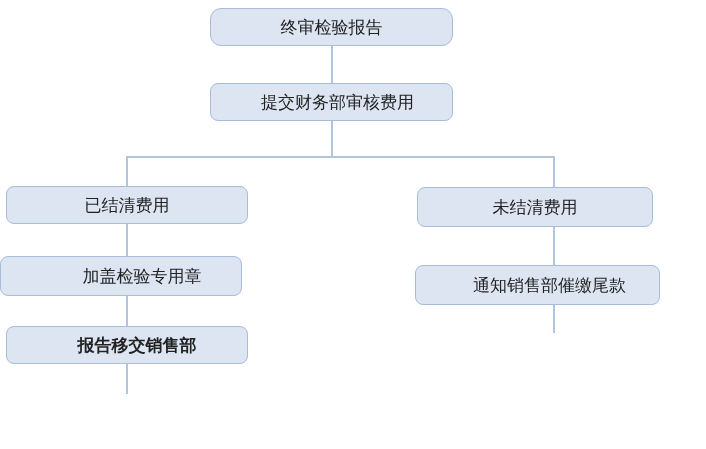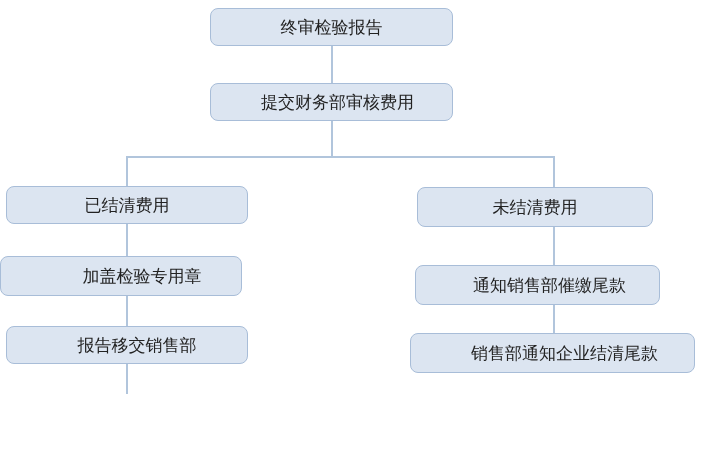--- a/index.html
+++ b/index.html
@@ -37,29 +37,29 @@
   }
   .conn {
     position: absolute;
     background: var(--connector-line);
   }
   .conn.v { width: 2px; }
   .conn.h { height: 2px; }
   
   .pad42 { padding-left: 42px; }
   .pad36 { padding-left: 36px; }
-  .pad20 { padding-left: 20px; }
+  .pad20 { padding-left: 20px; font-weight: bold; }
   .pad16 { padding-left: 24px; }
 </style>
 </head>
 <body>
 
 <div class="canvas">
 
-  <div class="node" style="left:210px; top:8px; width:243px; height:38px;">终审检验报告</div>
+  <div class="node" style="left:210px; top:8px; width:243px; height:38px;border-radius:11px;">终审检验报告</div>
 
   <div class="conn v" style="left:331px; top:46px; height:37px;"></div>
 
   <div class="node" style="left:210px; top:83px; width:243px; height:38px;padding-left:12px;">提交财务部审核费用</div>
 
   <div class="conn v" style="left:331px; top:121px; height:36px;"></div>
   <div class="conn h" style="left:126px; top:156px; width:429px;"></div>
   <div class="conn v" style="left:126px; top:156px; height:30px;"></div>
   <div class="conn v" style="left:553px; top:156px; height:31px;"></div>
 
@@ -77,15 +77,14 @@
 
 
   <div class="node" style="left:417px; top:187px; width:236px; height:40px;">未结清费用</div>
 
   <div class="conn v" style="left:553px; top:227px; height:38px;"></div>
 
   <div class="node pad16" style="left:415px; top:265px; width:245px; height:40px;">通知销售部催缴尾款</div>
 
   <div class="conn v" style="left:553px; top:305px; height:28px;"></div>
 
-  <div class="node pad16" style="left:410px; top:333px; width:285px; height:40px;">销售部通知企业结清尾款</div>
 
 </div>
 
 </body></html>

